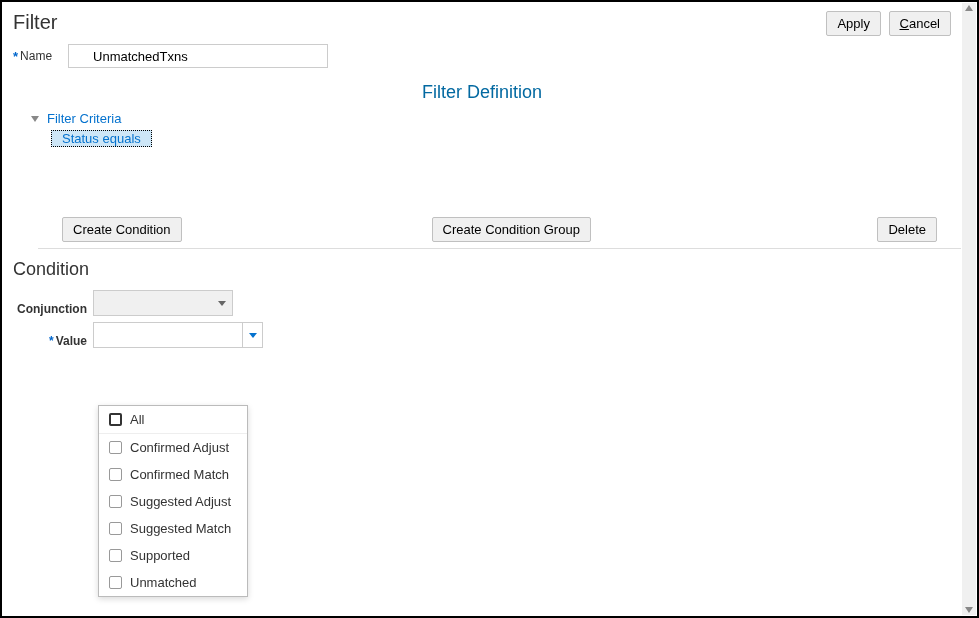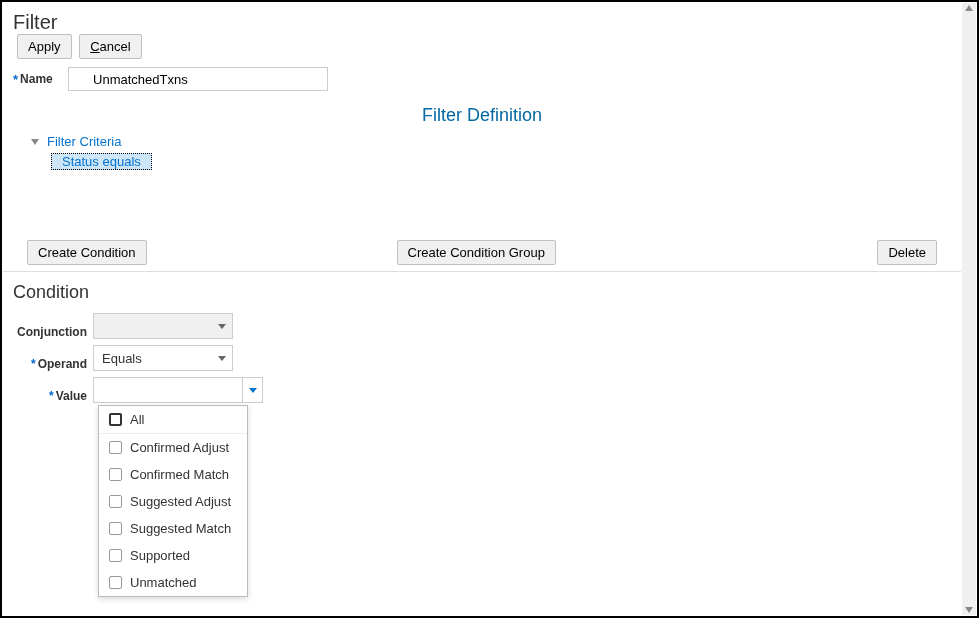--- a/index.html
+++ b/index.html
@@ -4,42 +4,42 @@
 <style>
   * { box-sizing: border-box; margin: 0; padding: 0; }
   body { font-family: Arial, Helvetica, sans-serif; font-size: 13px; color: #333; background: #fff; }
   .frame { width: 979px; height: 618px; border: 2px solid #000; position: relative; overflow: hidden; }
   .scrollarea { position: absolute; top: 1px; bottom: 1px; left: 1px; right: 16px; overflow: hidden; }
   .scrollbar { position: absolute; right: 1px; top: 1px; bottom: 1px; width: 14px; background: #f0f0f0; display: flex; flex-direction: column; justify-content: space-between; align-items: center; padding: 2px 0; }
   .sb-arrow { width: 0; height: 0; border-left: 4px solid transparent; border-right: 4px solid transparent; cursor: pointer; }
   .sb-arrow.up { border-bottom: 6px solid #888; }
   .sb-arrow.down { border-top: 6px solid #888; }
 
-  .header-row { display: flex; align-items: flex-start; justify-content: space-between; padding: 8px 10px 4px 10px; flex-direction: column; }
+  .header-row { display: flex; align-items: flex-start; justify-content: space-between; padding: 8px 10px 4px 10px; }
   .page-title { font-size: 20px; font-weight: 400; color: #333; }
   .btn { background: #f0f0f0; border: 1px solid #c0c0c0; padding: 4px 10px; font-size: 13px; cursor: pointer; border-radius: 2px; margin-left: 4px; }
   .btn .ul { text-decoration: underline; }
 
   .form-row { display: flex; align-items: center; padding: 4px 10px; }
   .req { color: #0066cc; font-weight: bold; margin-right: 2px; }
-  .label { font-weight: bold; font-size: 12px; color: #333; min-width: 48px; }
+  .label { font-weight: normal; font-size: 12px; color: #333; min-width: 48px; }
   .text-input { border: 1px solid #ccc; padding: 4px 24px; font-size: 13px; width: 260px; height: 24px; }
 
   .section-title { font-size: 18px; font-weight: 400; color: #0369a1; padding: 10px 10px 6px 10px; text-align: center; }
 
   .tree { padding: 2px 10px 10px 28px; font-size: 13px; }
   .tree-row { display: flex; align-items: center; gap: 4px; margin-bottom: 4px; }
   .disclosure { width: 0; height: 0; border-left: 4px solid transparent; border-right: 4px solid transparent; border-top: 6px solid #888; margin-right: 4px; }
   .tree-link { color: #0572CE; cursor: pointer; }
   .tree-child { margin-left: 20px; }
   .selected-node { color: #0572CE; border: 1px dotted #000; background: #cde6f7; padding: 0 10px; cursor: pointer; }
 
   .tree-spacer { height: 50px; }
 
-  .action-bar { display: flex; align-items: center; padding: 6px 24px; gap: 10px; border-bottom: 1px solid #ddd; }
+  .action-bar { display: flex; align-items: center; padding: 6px 24px; gap: 10px; border-bottom: 1px solid #ddd; margin-left: 35px; }
   .action-bar .btn { margin-left: 0; }
   .cgroup-wrap { flex:1; display:flex; justify-content:flex-start; margin-left:240px; }
 
   .condition-title { font-size: 18px; font-weight: 400; color: #333; padding: 10px 10px 6px 10px; }
 
   .cond-grid { padding: 4px 10px; }
   .cond-row { display: flex; align-items: flex-end; margin-bottom: 6px; }
   .cond-label { width: 80px; text-align: right; font-weight: bold; font-size: 12px; color: #333; padding-right: 6px; }
   .cond-label .req { margin-right: 2px; }
   .select-box { position: relative; border: 1px solid #ccc; background: #fff; height: 26px; display: flex; align-items: center; padding: 0 22px 0 8px; font-size: 13px; cursor: pointer; }
@@ -105,27 +105,20 @@
 
       <div class="cond-row">
         <div class="cond-label"><span>Conjunction</span></div>
         <div class="select-box disabled w140">
           <span></span>
           <span class="select-chevron"></span>
         </div>
       </div>
 
 
-      <div class="cond-row">
-        <div class="cond-label"><span class="req">*</span><span>Operand</span></div>
-        <div class="select-box w140">
-          <span>Equals</span>
-          <span class="select-chevron"></span>
-        </div>
-      </div>
 
       <div class="cond-row">
         <div class="cond-label"><span class="req">*</span><span>Value</span></div>
         <div class="select-box combo w170">
           <span></span>
           <span class="select-chevron">
               <span class="combo-tri"></span>
             </span>
         </div>
       </div>

